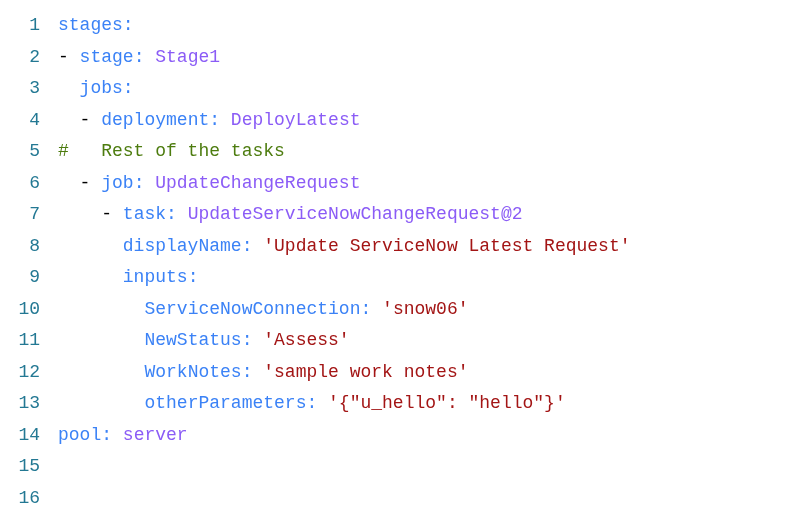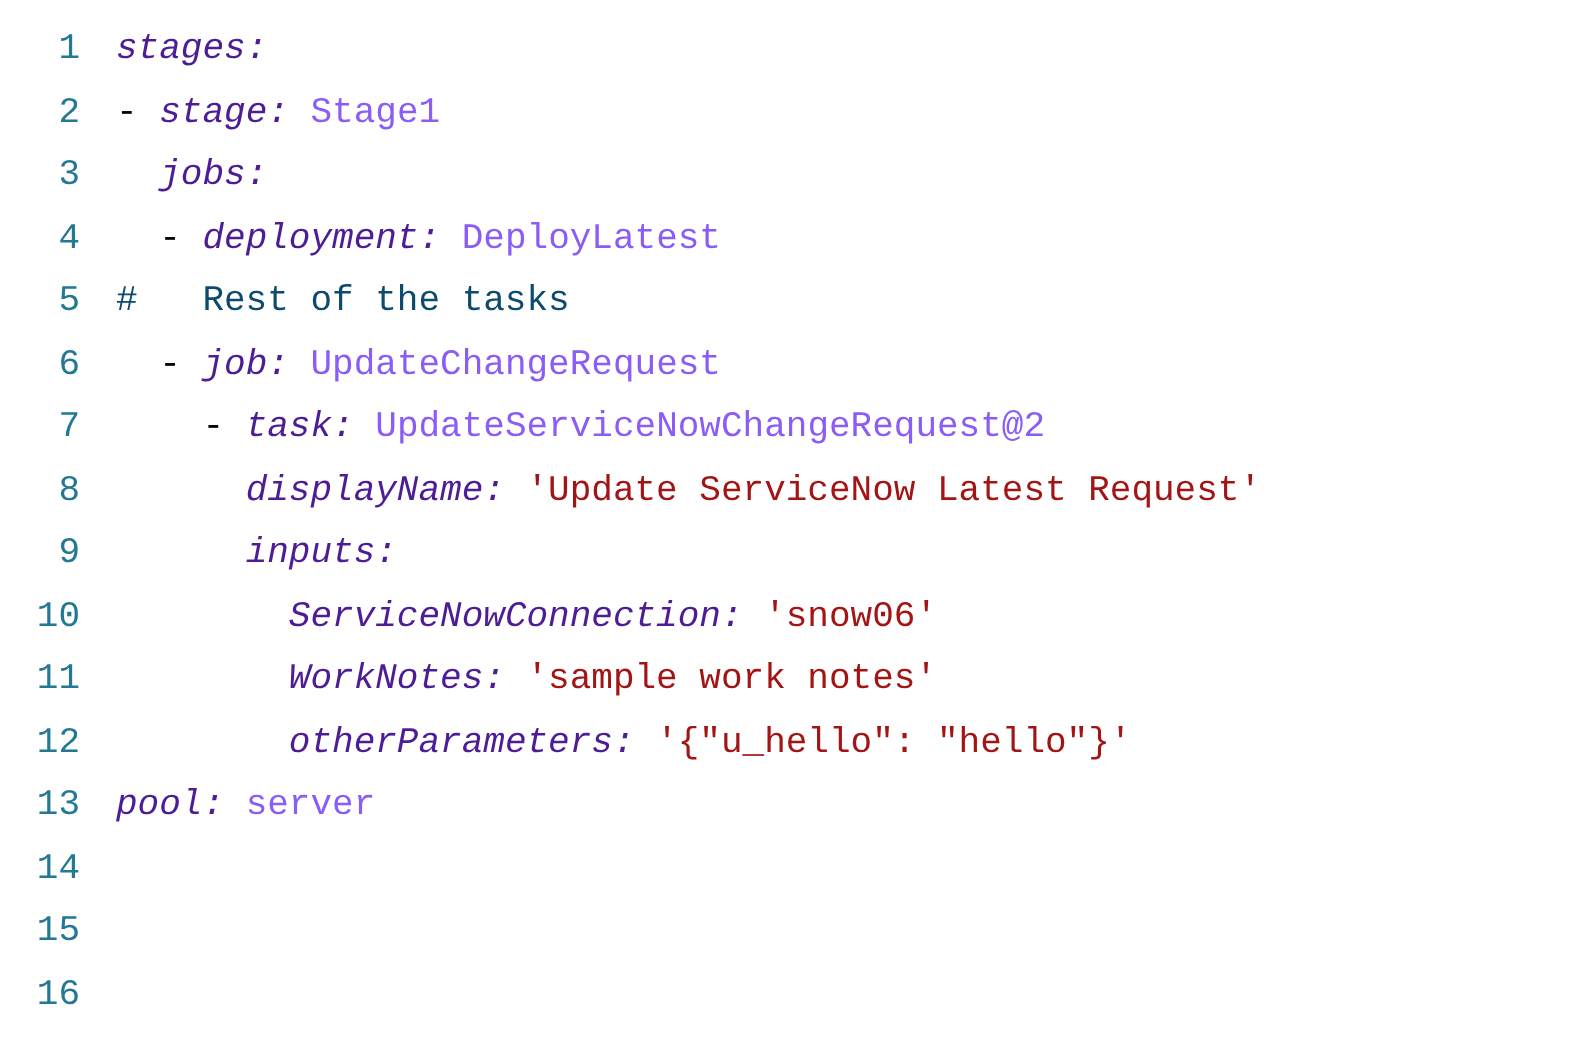--- a/index.html
+++ b/index.html
@@ -20,31 +20,30 @@
       user-select: none;
       min-width: 30px;
     }
     .code-content {
       flex: 1;
     }
     .line {
       white-space: pre;
     }
     .key {
-      color: #4c1d95;
-      font-style: italic;
+      color: #3b82f6;
     }
     .string {
       color: #a31515;
     }
     .value {
       color: #8b5cf6;
     }
     .comment {
-      color: #0c4a6e;
+      color: #4d7c0f;
     }
     .dash {
       color: #000000;
     }
     .guide {
       color: #d4d4d4;
     }
   </style>
 </head>
 <body>
@@ -72,17 +71,18 @@
       <div class="line"><span class="key">stages</span><span class="key">:</span></div>
       <div class="line"><span class="dash">- </span><span class="key">stage</span><span class="key">: </span><span class="value">Stage1</span></div>
       <div class="line"><span class="guide">  </span><span class="key">jobs</span><span class="key">:</span></div>
       <div class="line"><span class="guide">  </span><span class="dash">- </span><span class="key">deployment</span><span class="key">: </span><span class="value">DeployLatest</span></div>
       <div class="line"><span class="comment">#   Rest of the tasks</span></div>
       <div class="line"><span class="guide">  </span><span class="dash">- </span><span class="key">job</span><span class="key">: </span><span class="value">UpdateChangeRequest</span></div>
       <div class="line"><span class="guide">    </span><span class="dash">- </span><span class="key">task</span><span class="key">: </span><span class="value">UpdateServiceNowChangeRequest@2</span></div>
       <div class="line"><span class="guide">      </span><span class="key">displayName</span><span class="key">: </span><span class="string">'Update ServiceNow Latest Request'</span></div>
       <div class="line"><span class="guide">      </span><span class="key">inputs</span><span class="key">:</span></div>
       <div class="line"><span class="guide">        </span><span class="key">ServiceNowConnection</span><span class="key">: </span><span class="string">'snow06'</span></div>
+      <div class="line"><span class="guide">        </span><span class="key">NewStatus</span><span class="key">: </span><span class="string">'Assess'</span></div>
       <div class="line"><span class="guide">        </span><span class="key">WorkNotes</span><span class="key">: </span><span class="string">'sample work notes'</span></div>
       <div class="line"><span class="guide">        </span><span class="key">otherParameters</span><span class="key">: </span><span class="string">'{"u_hello": "hello"}'</span></div>
       <div class="line"><span class="key">pool</span><span class="key">: </span><span class="value">server</span></div>
     </div>
 </div>
 
 </body></html>

